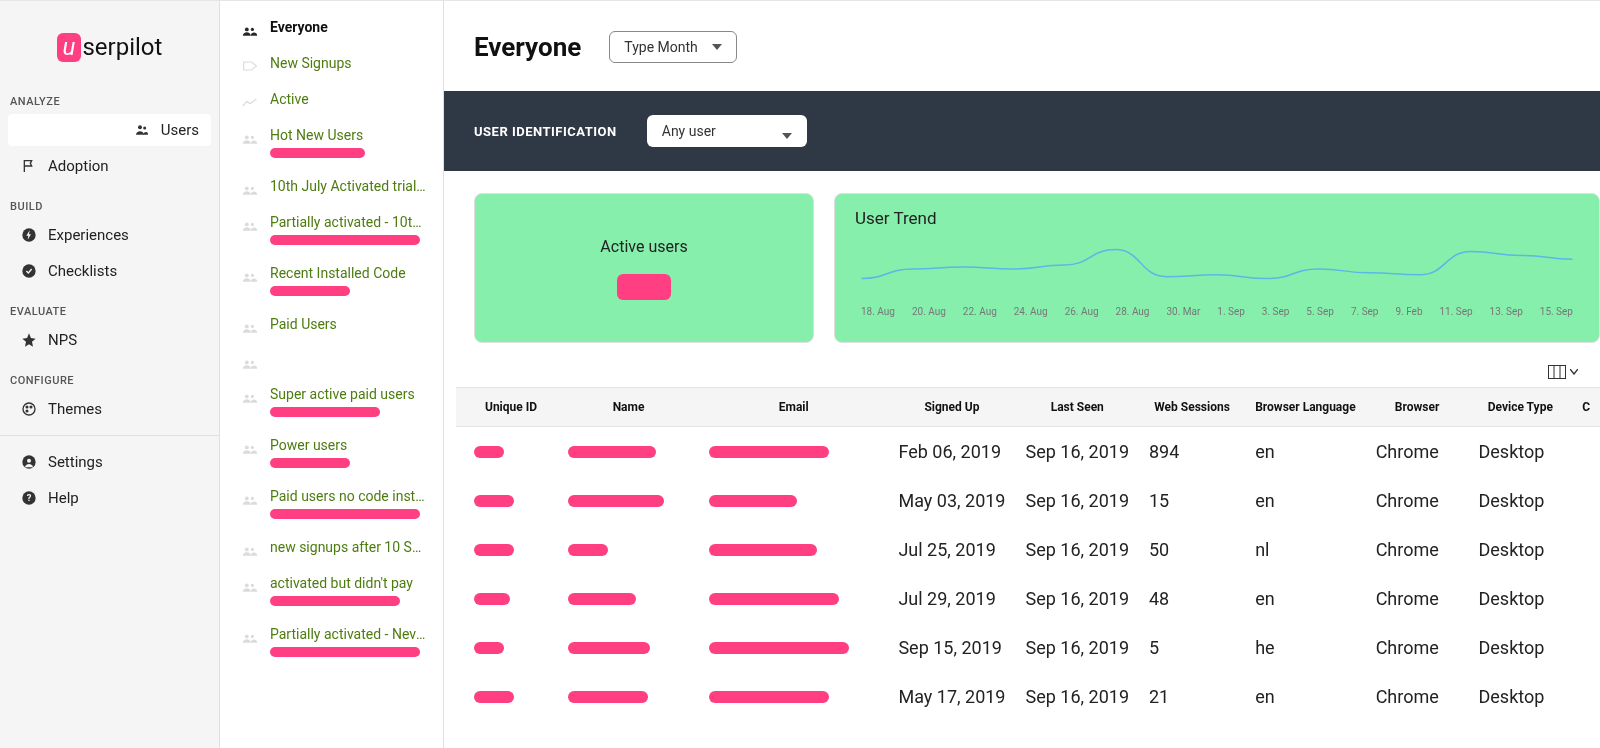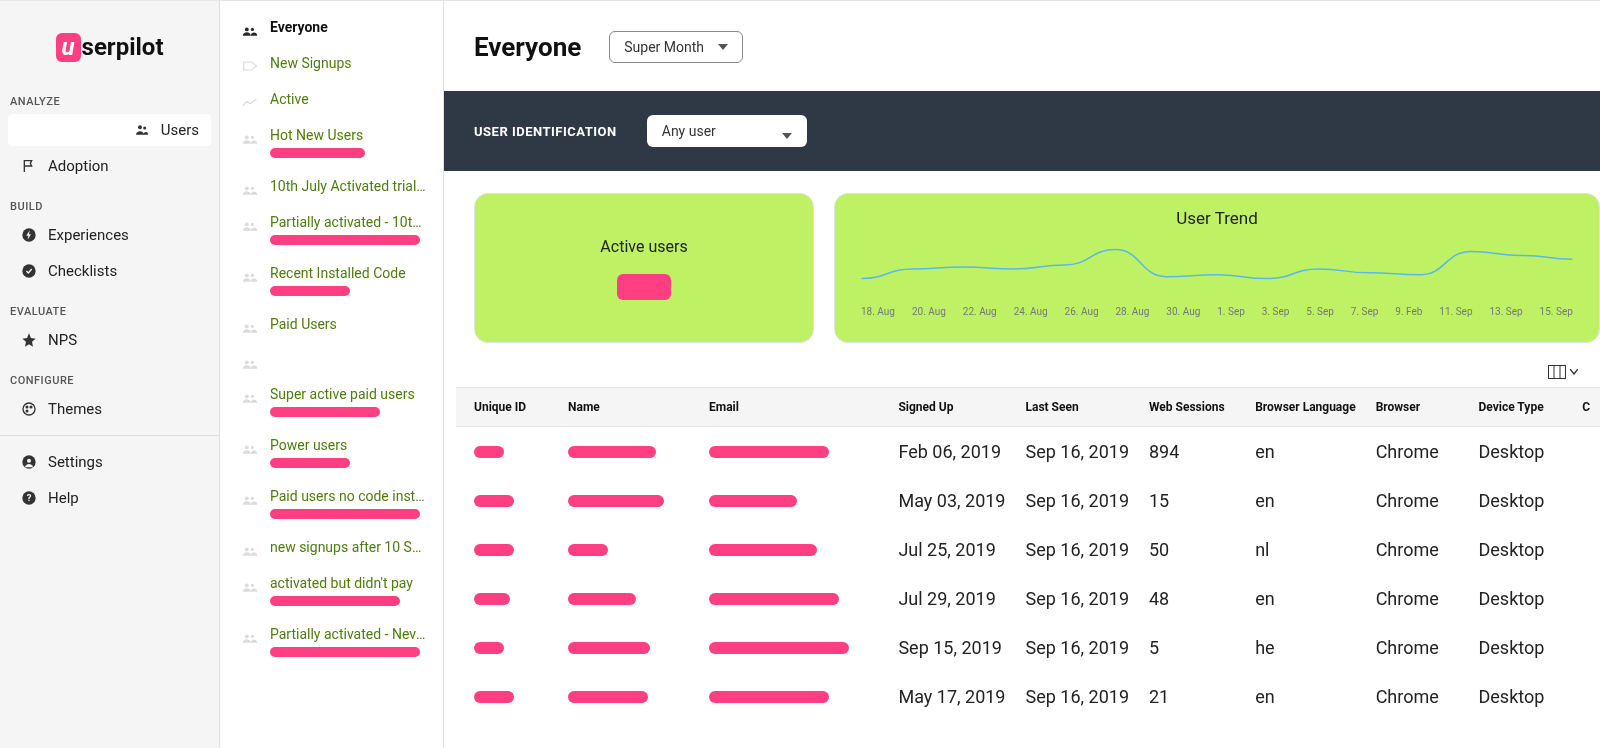--- a/index.html
+++ b/index.html
@@ -1,21 +1,21 @@
 <!DOCTYPE html>
 <html><head>
 <meta charset="utf-8">
 <style>
   * { box-sizing: border-box; margin: 0; padding: 0; }
   body { font-family: -apple-system, BlinkMacSystemFont, "Segoe UI", Roboto, sans-serif; background: #fff; color: #1a1a1a; width: 1600px; height: 748px; overflow: hidden; }
   .app { display: flex; height: 100%; border-top: 1px solid #e5e5e5; }
   
   .left-nav { width: 220px; background: #f5f5f5; border-right: 1px solid #e0e0e0; display: flex; flex-direction: column; }
   .logo-wrap { padding: 32px 0 28px; text-align: center; }
-  .logo { font-size: 24px; font-weight: 700; color: #111; text-align: right; }
+  .logo { font-size: 24px; font-weight: 400; color: #111; text-align: right; }
   .logo .u { background: #ff3f81; color: #fff; border-radius: 6px; padding: 0 6px 1px; margin-right: 1px; font-style: italic; }
   .nav-section-label { font-size: 11px; letter-spacing: 0.5px; color: #555; padding: 6px 10px 4px; font-weight: 500; }
   .nav-item { display: flex; align-items: center; gap: 10px; padding: 7px 12px; margin: 2px 8px; border-radius: 4px; font-size: 15px; color: #222; cursor: pointer; }
   .nav-item.active { background: #fff; justify-content: flex-end; }
   .nav-ico { width: 18px; height: 18px; display: inline-flex; align-items: center; justify-content: center; color: #333; }
   .nav-item svg { width: 16px; height: 16px; }
   .nav-divider { border-top: 1px solid #e0e0e0; margin: 8px 0; }
 
   
   .segments { width: 224px; background: #fff; border-right: 1px solid #e0e0e0; overflow-y: auto; padding-top: 8px; }
@@ -31,35 +31,35 @@
   .main { flex: 1; display: flex; flex-direction: column; overflow: hidden; }
   .main-header { display: flex; align-items: center; gap: 28px; padding: 30px 0 28px 30px; }
   .page-title { font-size: 26px; font-weight: 700; color: #111; }
   .dd { display: inline-flex; align-items: center; justify-content: space-between; border: 1px solid #888; border-radius: 6px; padding: 7px 14px; font-size: 14px; color: #333; cursor: pointer; min-width: 120px; gap: 14px; background: #fff; }
   .dd .caret { width: 0; height: 0; border-left: 5px solid transparent; border-right: 5px solid transparent; border-top: 6px solid #555; }
   .filter-bar { background: #2f3845; color: #fff; padding: 24px 30px; display: flex; align-items: center; gap: 30px; }
   .filter-label { font-size: 13px; font-weight: 700; letter-spacing: 0.5px; }
   .dd.light { border-color: transparent; background: #fff; color: #333; min-width: 160px; align-items: flex-end; }
 
   .cards-row { display: flex; gap: 20px; padding: 22px 0 22px 30px; }
-  .card { border: 1px solid #e0e0e0; border-radius: 14px; background: #bef264; padding: 20px 24px; text-align: center; }
+  .card { border: 1px solid #e0e0e0; border-radius: 8px; background: #86efac; padding: 20px 24px; }
   .card.active-users { width: 340px; display: flex; flex-direction: column; align-items: center; justify-content: center; min-height: 150px; }
   .card.active-users .card-title { font-size: 16px; color: #222; margin-bottom: 18px; }
   .redact-blob { background: #ff3f81; border-radius: 6px; }
   .card.trend { flex: 1; min-height: 150px; padding: 14px 20px 8px; }
   .trend-title { font-size: 17px; color: #222; margin-bottom: 4px; }
   .trend-svg { width: 100%; height: 70px; }
   .trend-svg path { fill: none; stroke: #5ab8e6; stroke-width: 1.5; }
   .trend-axis { display: flex; justify-content: space-between; font-size: 10px; color: #777; padding: 0 6px; }
 
   .columns-toggle { display: flex; justify-content: flex-end; padding: 0 22px 8px 0; }
   .col-ico { display: inline-flex; align-items: center; gap: 4px; cursor: pointer; color: #333; }
 
   .data-table { width: 100%; border-collapse: collapse; }
-  .data-table thead th { background: #f5f5f5; font-size: 12px; font-weight: 700; text-align: left; padding: 12px 10px; border-top: 1px solid #e5e5e5; border-bottom: 1px solid #e5e5e5; color: #111; white-space: nowrap; }
+  .data-table thead th { background: #f5f5f5; font-size: 12px; font-weight: 700; text-align: center; padding: 12px 10px; border-top: 1px solid #e5e5e5; border-bottom: 1px solid #e5e5e5; color: #111; white-space: nowrap; }
   .data-table tbody td { font-size: 18px; padding: 14px 10px; color: #222; vertical-align: middle; white-space: nowrap; }
   .data-table tbody tr + tr td {  }
   .table-wrap { overflow: auto; padding-left: 12px; }
   .red { background: #ff3f81; border-radius: 6px; height: 12px; display: inline-block; }
 
   .th-first { padding-left: 18px !important; }
 </style>
 </head>
 <body>
 
@@ -326,21 +326,21 @@
       <span class="seg-label">Partially activated - Never su...</span>
       <span class="seg-redaction" style="width:150px;display:block"></span>
     </span>
       </div>
     </aside>
 
   <main class="main">
     <div class="main-header">
       <h1 class="page-title">Everyone</h1>
       <div class="dd">
-        <span>Super Month</span>
+        <span>Type Month</span>
         <span class="caret"></span>
       </div>
     </div>
 
     <div class="filter-bar">
       <span class="filter-label">USER IDENTIFICATION</span>
       <div class="dd light">
         <span>Any user</span>
         <span class="caret"></span>
       </div>
@@ -356,21 +356,21 @@
         <svg class="trend-svg" viewBox="0 0 660 70" preserveAspectRatio="none">
           <path id="trend-path" d="M 6 46.6 C 29.142857142857142 46.6, 29.142857142857142 36.93333333333334, 52.285714285714285 36.93333333333334 C 75.42857142857143 36.93333333333334, 75.42857142857143 35, 98.57142857142857 35 C 121.71428571428572 35, 121.71428571428572 36.93333333333334, 144.85714285714286 36.93333333333334 C 168 36.93333333333334, 168 33.06666666666666, 191.14285714285714 33.06666666666666 C 214.28571428571428 33.06666666666666, 214.28571428571428 17.599999999999994, 237.42857142857142 17.599999999999994 C 260.57142857142856 17.599999999999994, 260.57142857142856 44.66666666666667, 283.7142857142857 44.66666666666667 C 306.8571428571429 44.66666666666667, 306.8571428571429 42.733333333333334, 330 42.733333333333334 C 353.1428571428571 42.733333333333334, 353.1428571428571 46.6, 376.2857142857143 46.6 C 399.42857142857144 46.6, 399.42857142857144 36.93333333333334, 422.57142857142856 36.93333333333334 C 445.71428571428567 36.93333333333334, 445.71428571428567 40.8, 468.85714285714283 40.8 C 492 40.8, 492 42.733333333333334, 515.1428571428571 42.733333333333334 C 538.2857142857142 42.733333333333334, 538.2857142857142 19.53333333333333, 561.4285714285714 19.53333333333333 C 584.5714285714286 19.53333333333333, 584.5714285714286 23.400000000000006, 607.7142857142857 23.400000000000006 C 630.8571428571429 23.400000000000006, 630.8571428571429 27.266666666666666, 654 27.266666666666666"></path>
         </svg>
         <div class="trend-axis" id="trend-axis">
             <span>18. Aug</span>
             <span>20. Aug</span>
             <span>22. Aug</span>
             <span>24. Aug</span>
             <span>26. Aug</span>
             <span>28. Aug</span>
-            <span>30. Aug</span>
+            <span>30. Mar</span>
             <span>1. Sep</span>
             <span>3. Sep</span>
             <span>5. Sep</span>
             <span>7. Sep</span>
             <span>9. Feb</span>
             <span>11. Sep</span>
             <span>13. Sep</span>
             <span>15. Sep</span>
           </div>
       </div>

